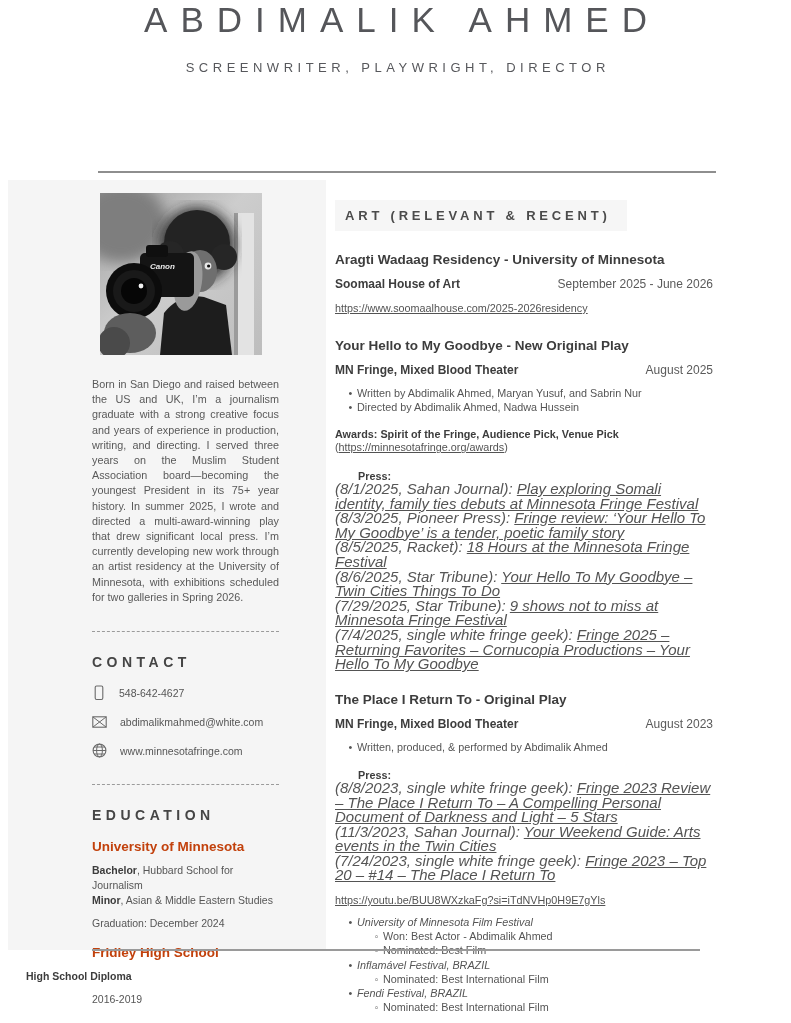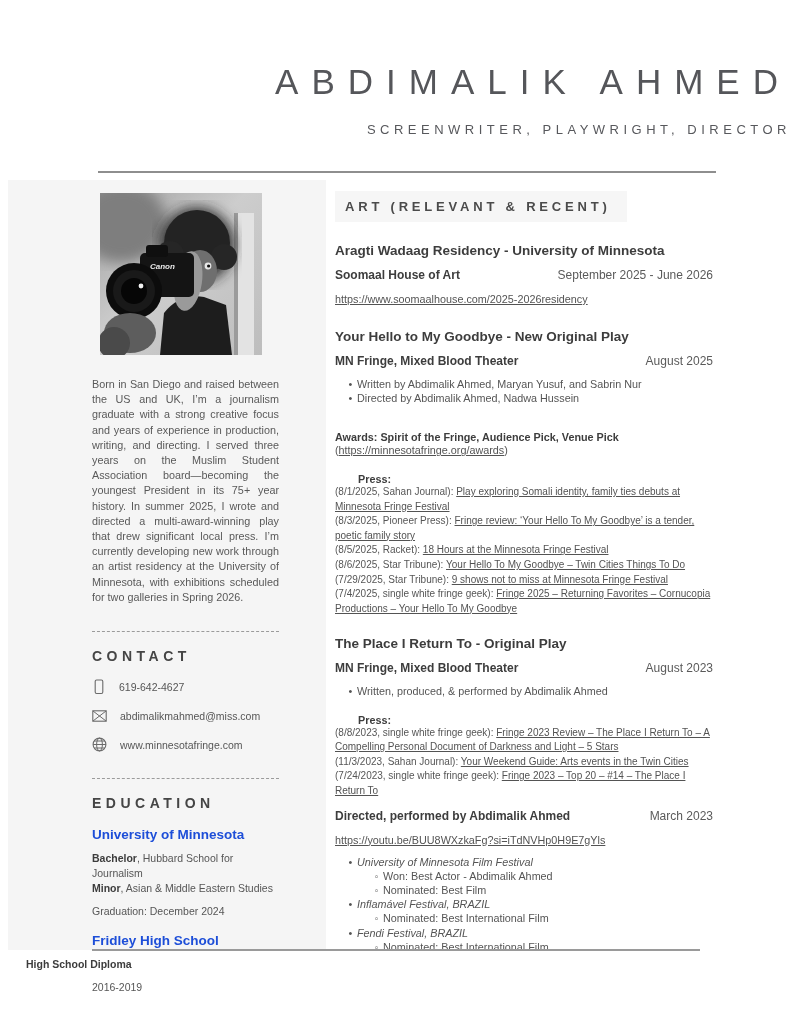--- a/index.html
+++ b/index.html
@@ -1,61 +1,61 @@
 <!DOCTYPE html>
 <html><head>
 <meta charset="utf-8">
 <style>
   * { margin:0; padding:0; box-sizing:border-box; }
   html,body { background:#ffffff; }
   body { width:791px; height:1023px; overflow:hidden; font-family:"Liberation Sans", sans-serif; color:#555; }
   .page { position:relative; width:791px; height:1023px; background:#fff; }
 
   
-  .hdr { text-align:right; padding-top:62px; }
+  .hdr { text-align:center; }
   .hdr h1 { font-size:35px; font-weight:normal; letter-spacing:13px; color:#55565a; text-indent:13px; }
   .hdr .sub { margin-top:20px; font-size:13px; letter-spacing:4.5px; color:#57585c; text-indent:4.5px; }
 
   .rule { position:absolute; height:2px; background:#8e8e8e; }
   .rule-top { left:98px; top:171px; width:618px; }
   .rule-bottom { left:92px; top:949px; width:608px; background:#9a9a9a; }
 
   
   .sidebar { position:absolute; left:8px; top:180px; width:318px; height:770px; background:#f5f5f5; }
   .photo { margin:13px 0 0 92px; width:162px; height:162px; background:#fef9c3; }
   .photo svg { display:block; }
   .bio { margin:22px 47px 0 84px; font-size:10.8px; line-height:15.2px; text-align:justify; color:#595959; }
   .dashes { margin:26px 47px 0 84px; border-top:1.5px dashed #9b9b9b; }
-  .side-h { margin:16px 0 0 84px; font-size:14px; font-weight:bold; letter-spacing:4.5px; color:#454545; }
+  .side-h { margin:22px 0 0 84px; font-size:14px; font-weight:bold; letter-spacing:4.5px; color:#454545; }
   .c-row { margin:15px 47px 0 84px; display:flex; align-items:center; gap:13px; font-size:10.5px; color:#565656; }
   .c-row .ic { flex:0 0 auto; display:flex; }
-  .edu-school { margin:16px 0 0 84px; font-size:13.5px; font-weight:bold; color:#1d4ed8; }
+  .edu-school { margin:16px 0 0 84px; font-size:13.5px; font-weight:bold; color:#c2410c; }
   .edu-line { margin:9px 40px 0 84px; font-size:10.5px; line-height:15px; color:#565656; }
   .edu-line b { color:#3c3c3c; }
   .edu-plain { margin:9px 40px 0 84px; font-size:10.5px; color:#565656; }
 
   
-  .main { position:absolute; left:335px; top:191px; width:378px; }
+  .main { position:absolute; left:335px; top:200px; width:378px; }
   .art-hdr { display:inline-block; background:#f6f6f6; padding:8px 16px 8px 10px; font-size:13px; font-weight:bold; letter-spacing:3.8px; color:#4b4b4b; }
   .e-title { margin-top:21px; font-size:13.5px; font-weight:bold; color:#3d3d3d; }
   .meta { margin-top:10px; display:flex; justify-content:space-between; align-items:baseline; font-size:12px; }
   .meta .org { font-weight:bold; color:#3d3d3d; }
   .meta .date { color:#5a5a5a; }
   a.lnk { color:#535353; text-decoration:underline; }
   .solo-link { margin-top:11px; font-size:10.8px; }
   .bullets { margin-top:9px; }
   .b-row { display:flex; font-size:10.8px; line-height:14.2px; }
   .b-row .mark { width:13px; text-align:center; flex:0 0 auto; margin-left:9px; }
   .b-row .mark2 { width:13px; text-align:center; flex:0 0 auto; margin-left:35px; }
   .b-row .txt { flex:1; }
   .it { font-style:italic; }
-  .awards { margin-top:26px; font-size:10.8px; font-weight:bold; color:#3d3d3d; }
+  .awards { margin-top:14px; font-size:10.8px; font-weight:bold; color:#3d3d3d; }
   .awards-link { font-size:10.8px; line-height:14.6px; color:#565656; }
   .press-label { margin-top:15px; font-size:10.8px; font-weight:bold; color:#3d3d3d;padding-left:23px; }
-  .press p { font-size:10px; line-height:14.6px; color:#565656; }
+  .press p { font-size:15px; line-height:14.6px; color:#565656;font-style:italic; }
 </style>
 </head>
 <body>
 
 <div class="page">
 
   <div class="hdr">
     <h1>ABDIMALIK AHMED</h1>
     <div class="sub">SCREENWRITER, PLAYWRIGHT, DIRECTOR</div>
   </div>
@@ -104,31 +104,31 @@
     <div class="dashes"></div>
 
     <h2 class="side-h">CONTACT</h2>
 
     <div class="c-row">
       <span class="ic">
         <svg width="14" height="16" viewBox="0 0 14 16">
             <rect x="3.2" y="1" width="7.6" height="13.5" rx="1.4" fill="none" stroke="#6a6a6a" stroke-width="1.1"></rect>
           </svg>
       </span>
-      <span>619-642-4627</span>
+      <span>548-642-4627</span>
     </div>
 
     <div class="c-row">
       <span class="ic">
         <svg width="15" height="12" viewBox="0 0 15 12">
             <rect x="0.8" y="0.8" width="13.4" height="10.4" fill="none" stroke="#6a6a6a" stroke-width="1.1"></rect>
             <path d="M1,1 L14,11 M14,1 L1,11" fill="none" stroke="#6a6a6a" stroke-width="1"></path>
           </svg>
       </span>
-      <span>abdimalikmahmed@miss.com</span>
+      <span>abdimalikmahmed@white.com</span>
     </div>
 
     <div class="c-row">
       <span class="ic">
         <svg width="15" height="15" viewBox="0 0 15 15">
             <circle cx="7.5" cy="7.5" r="6.4" fill="none" stroke="#6a6a6a" stroke-width="1.1"></circle>
             <ellipse cx="7.5" cy="7.5" rx="2.9" ry="6.4" fill="none" stroke="#6a6a6a" stroke-width="1"></ellipse>
             <path d="M1.1,7.5 H13.9 M2,4 H13 M2,11 H13" fill="none" stroke="#6a6a6a" stroke-width="1"></path>
           </svg>
       </span>
@@ -202,24 +202,20 @@
         </div>
     </div>
     <p class="press-label">Press:</p>
     <div class="press">
       <p><span>(8/8/2023, single white fringe geek): </span><a class="lnk" href="#">Fringe 2023 Review – The Place I Return To – A Compelling Personal Document of Darkness and Light – 5 Stars</a></p>
       <p><span>(11/3/2023, Sahan Journal): </span><a class="lnk" href="#">Your Weekend Guide: Arts events in the Twin Cities</a></p>
       <p><span>(7/24/2023, single white fringe geek): </span><a class="lnk" href="#">Fringe 2023 – Top 20 – #14 – The Place I Return To</a></p>
     </div>
 
     
-    <div class="meta">
-      <span class="org">Directed, performed by Abdimalik Ahmed</span>
-      <span class="date">March 2023</span>
-    </div>
     <p class="solo-link"><a class="lnk" href="#">https://youtu.be/BUU8WXzkaFg?si=iTdNVHp0H9E7gYls</a></p>
     <div class="bullets">
       <div class="b-row">
           <span class="mark">•</span>
           <span class="txt it">University of Minnesota Film Festival</span>
         </div>
       <div class="b-row">
           <span class="mark2">◦</span>
           <span class="txt">Won: Best Actor - Abdimalik Ahmed</span>
         </div>

